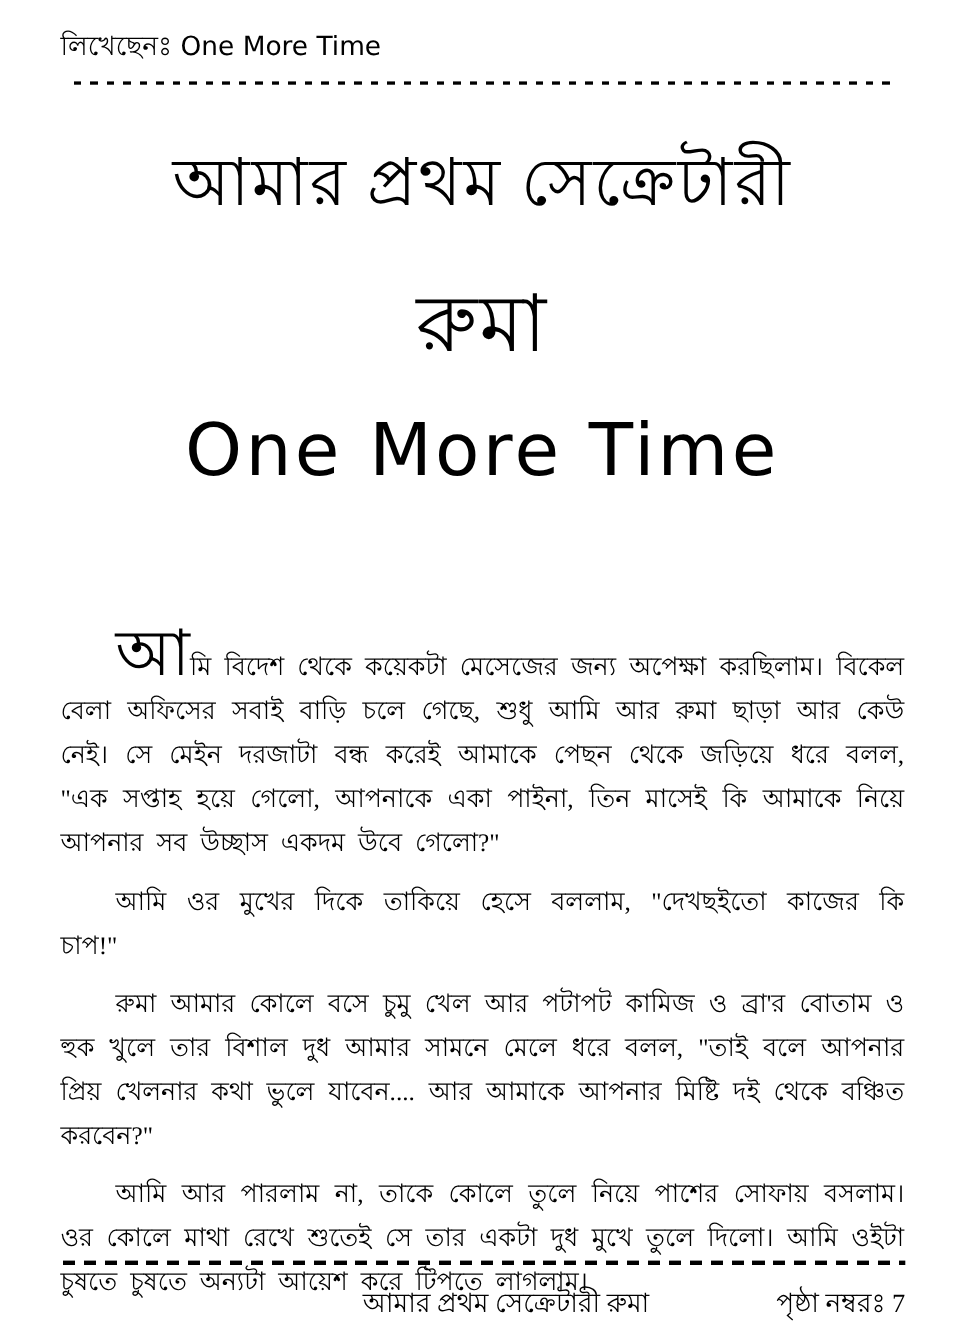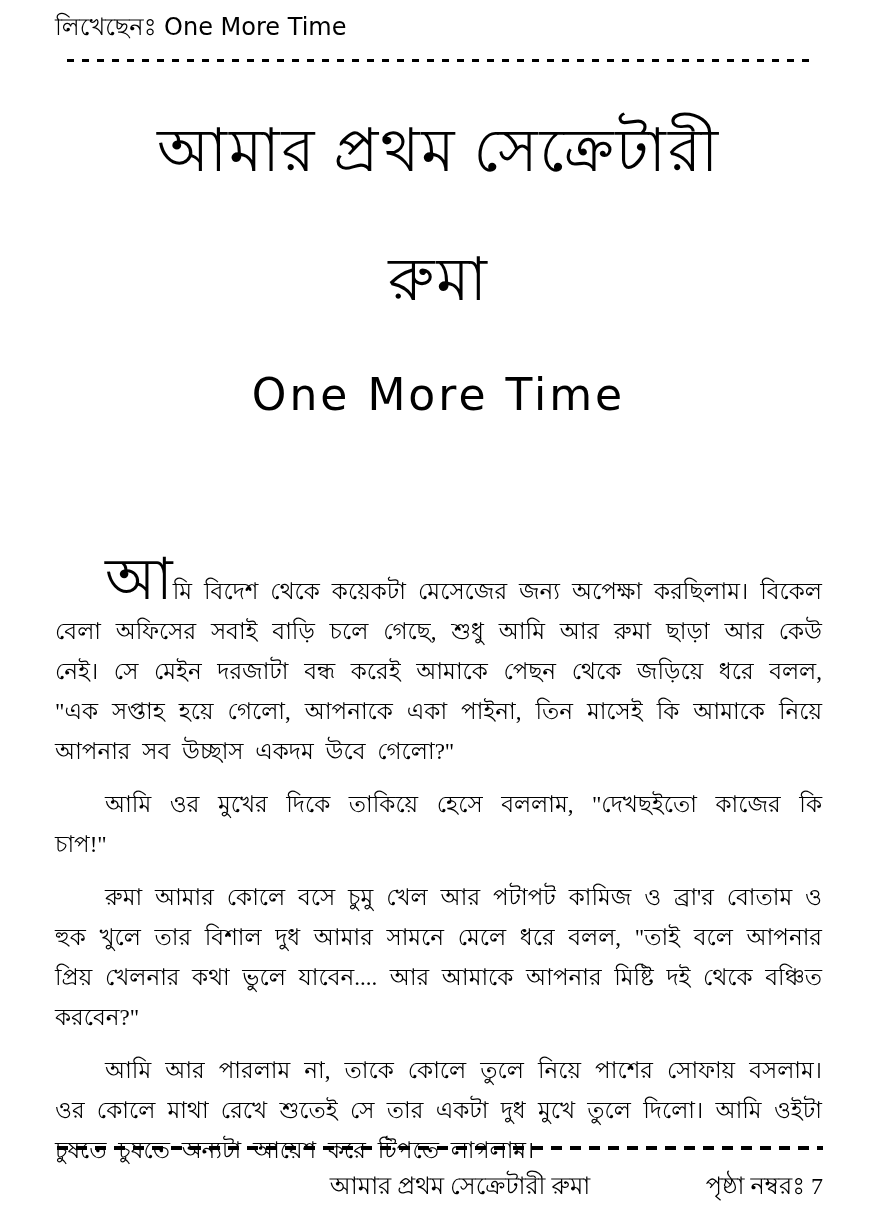--- a/index.html
+++ b/index.html
@@ -12,20 +12,21 @@
   .page {
     position: relative;
     width: 870px;
     height: 1222px;
     background: #ffffff;
     box-sizing: border-box;
     overflow: hidden;
   }
   .inner {
     padding: 0 48px 0 55px;
+    margin-top: 15px;
   }
   
   .header {
     display: flex;
     justify-content: space-between;
     align-items: baseline;
     padding-top: 12px;
     font-size: 24px;
     line-height: 30px;
     white-space: nowrap;
@@ -48,27 +49,27 @@
     text-align: center;
   }
   .title-line1 {
     margin-top: 14px;
     font-size: 60px;
     line-height: 150px;
     letter-spacing: 2px;
     white-space: nowrap;
   }
   .title-line2 {
-    font-size: 60px;
+    font-size: 72px;
     line-height: 108px;
     letter-spacing: 2px;
   }
   .subtitle {
     margin-top: 32px;
-    font-size: 44px;
+    font-size: 66px;
     line-height: 58px;
     font-family: "DejaVu Sans", sans-serif;
     letter-spacing: 3px;
   }
   
   .bodytext {
     margin-top: 148px;
     font-size: 23px;
     line-height: 40px;
     text-align: justify;

